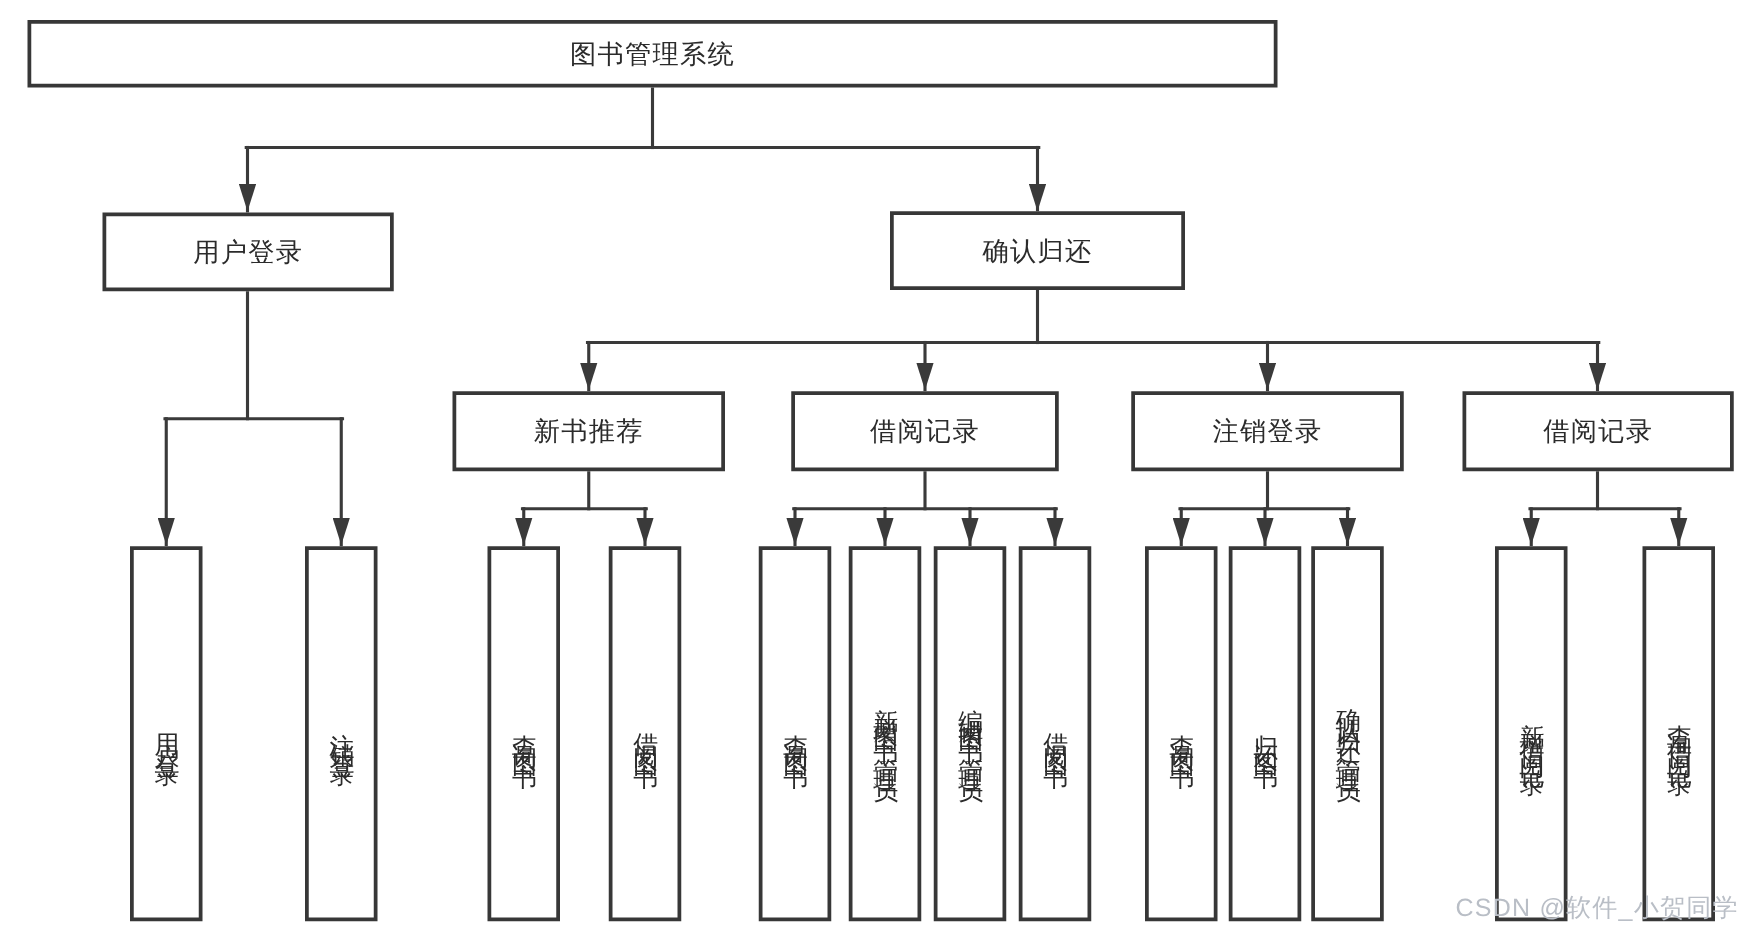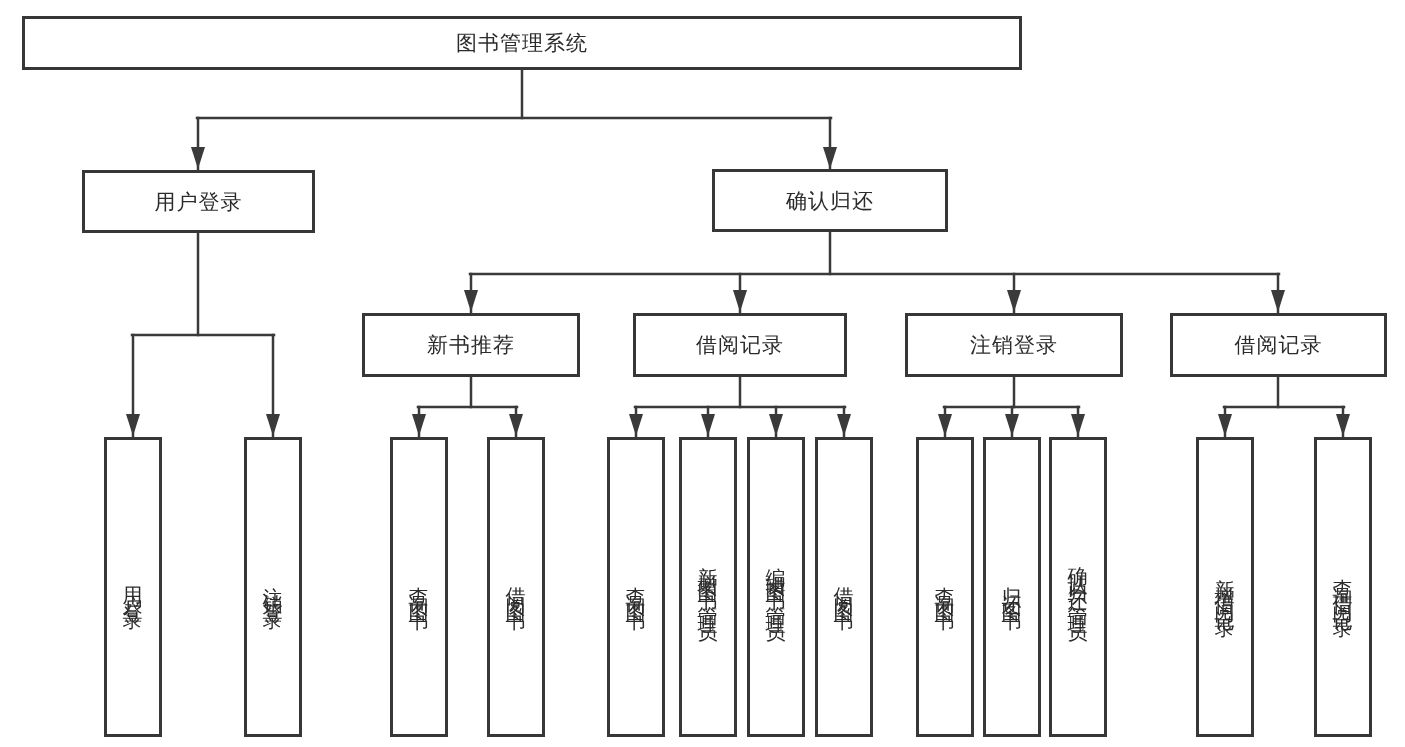--- a/index.html
+++ b/index.html
@@ -169,14 +169,15 @@
     <span class="vtext">确认归还（管理员）</span>
   </div>
 
   <div class="node vert" style="left:1196px;top:437px;width:58px;height:300px">
     <span class="vtext">新增借阅记录</span>
   </div>
   <div class="node vert" style="left:1314px;top:437px;width:58px;height:300px">
     <span class="vtext">查询借阅记录</span>
   </div>
 
+  <div id="watermark">CSDN @软件_小贺同学</div>
 
 </div>
 
 </body></html>

